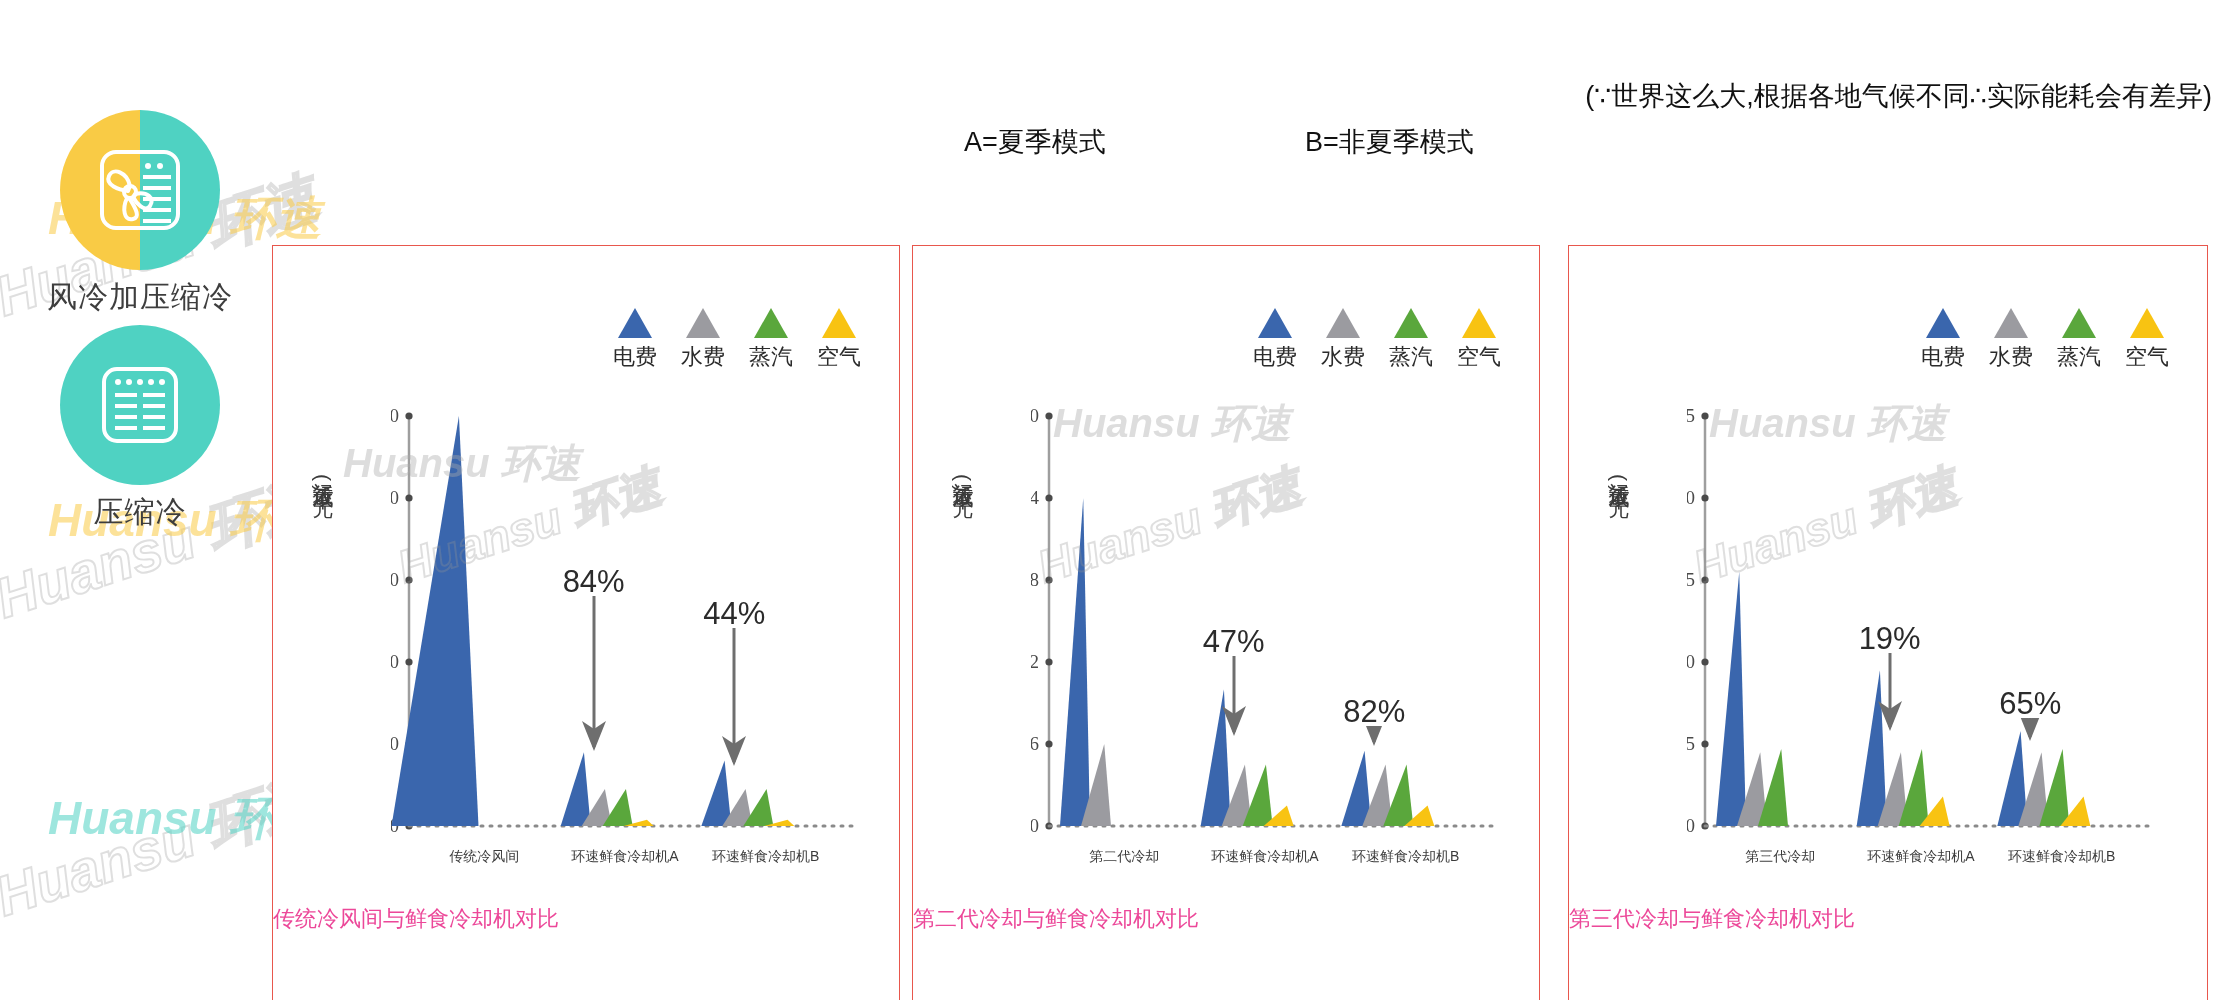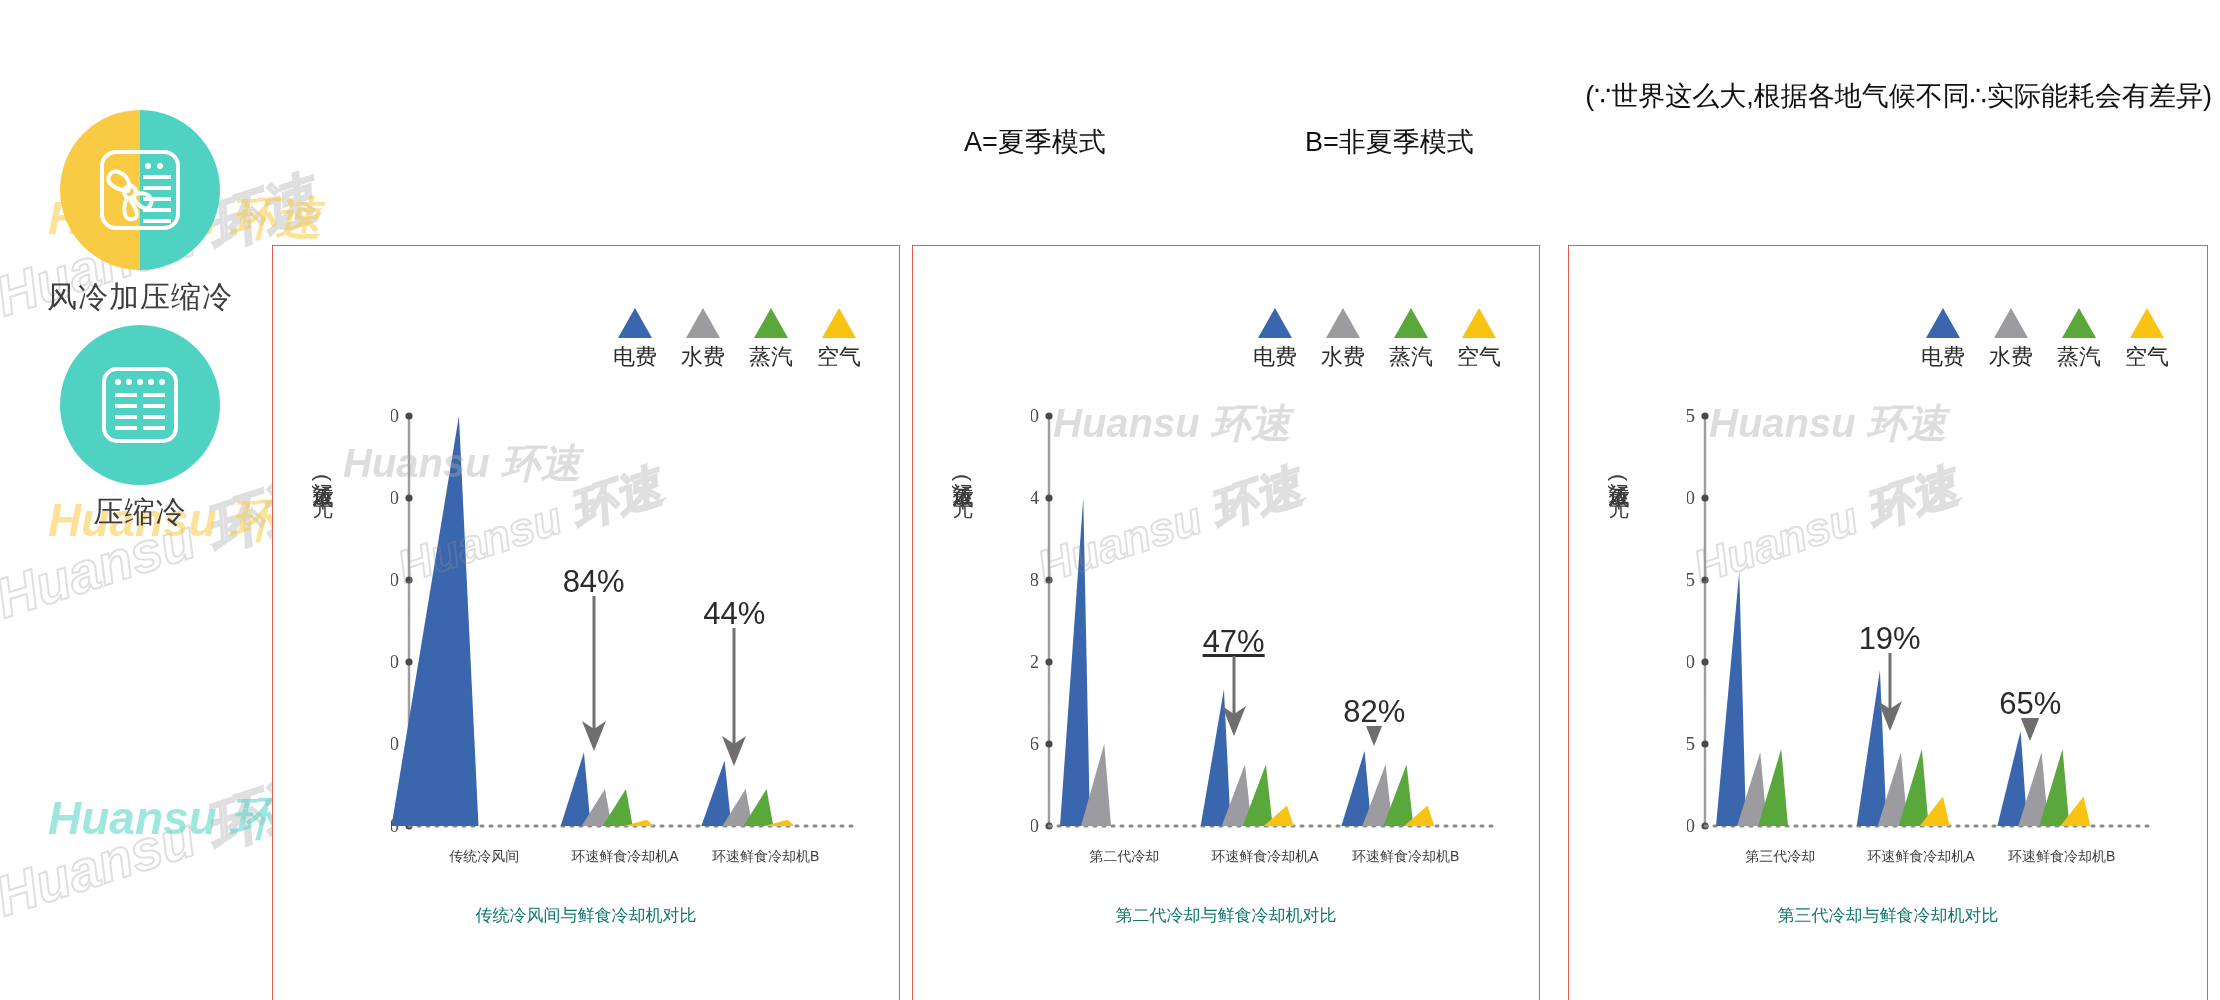--- a/index.html
+++ b/index.html
@@ -65,22 +65,22 @@
     white-space: nowrap;
   }
   .plot { position: absolute; }
   .plot svg { display: block; }
 
   .xtick {
     position: absolute; font-size: 14px; color: #3b3b3b;
     text-align: center; white-space: nowrap;
   }
   .chart-title {
-    position: absolute; width: 100%; text-align: center;
-    font-size: 17px; color: #0f766e;
+    position: absolute; width: 100%; text-align: left;
+    font-size: 22px; color: #ec4899;
   }
   .ann {
     position: absolute; font-size: 31px; color: #2b2b2b;
     text-align: center; white-space: nowrap;
   }
 
   
   .wm {
     position: absolute; pointer-events: none; user-select: none;
     font-weight: bold; font-style: italic; white-space: nowrap;
@@ -267,21 +267,21 @@
           <polygon points="333.5833333333333,344.83333333333337 340.3333333333333,420 310.3333333333333,420" fill="#3a66ad"></polygon>
           <polygon points="354.5833333333333,358.5 361.3333333333333,420 331.3333333333333,420" fill="#9b9ba0"></polygon>
           <polygon points="375.5833333333333,358.5 382.3333333333333,420 352.3333333333333,420" fill="#5aa73c"></polygon>
           <polygon points="396.5833333333333,399.5 403.3333333333333,420 373.3333333333333,420" fill="#f8c312"></polygon>
         </svg>
       </div>
       <div class="xtick" style="left: 106px; top: 602px; width: 210.667px;">第二代冷却</div>
       <div class="xtick" style="left: 246.667px; top: 602px; width: 210.667px;">环速鲜食冷却机A</div>
       <div class="xtick" style="left: 387.333px; top: 602px; width: 210.667px;">环速鲜食冷却机B</div>
       <div class="chart-title" style="top: 658px;">第二代冷却与鲜食冷却机对比</div>
-      <div class="ann" style="left: 275.667px; top: 378px; width: 90px; text-decoration: underline;">47%</div>
+      <div class="ann" style="left: 275.667px; top: 378px; width: 90px;">47%</div>
       <div style="position: absolute; left: 300.667px; top: 410px;"><svg width="40" height="80">
           <line x1="20" x2="20" y1="0" y2="76" stroke="#6e6e6e" stroke-width="3"></line>
           <polygon points="20,80 8,50 20,58 32,50" fill="#6e6e6e"></polygon>
         </svg></div>
       <div class="ann" style="left: 416.333px; top: 448px; width: 90px;">82%</div>
       <div style="position: absolute; left: 441.333px; top: 480px;"><svg width="40" height="20">
           <line x1="20" x2="20" y1="0" y2="16" stroke="#6e6e6e" stroke-width="3"></line>
           <polygon points="20,20 8,-10 20,-2 32,-10" fill="#6e6e6e"></polygon>
         </svg></div>
       <div class="wm wm-outline" style="left: 120px; top: 250px; font-size: 46px;">Huansu 环速</div>

